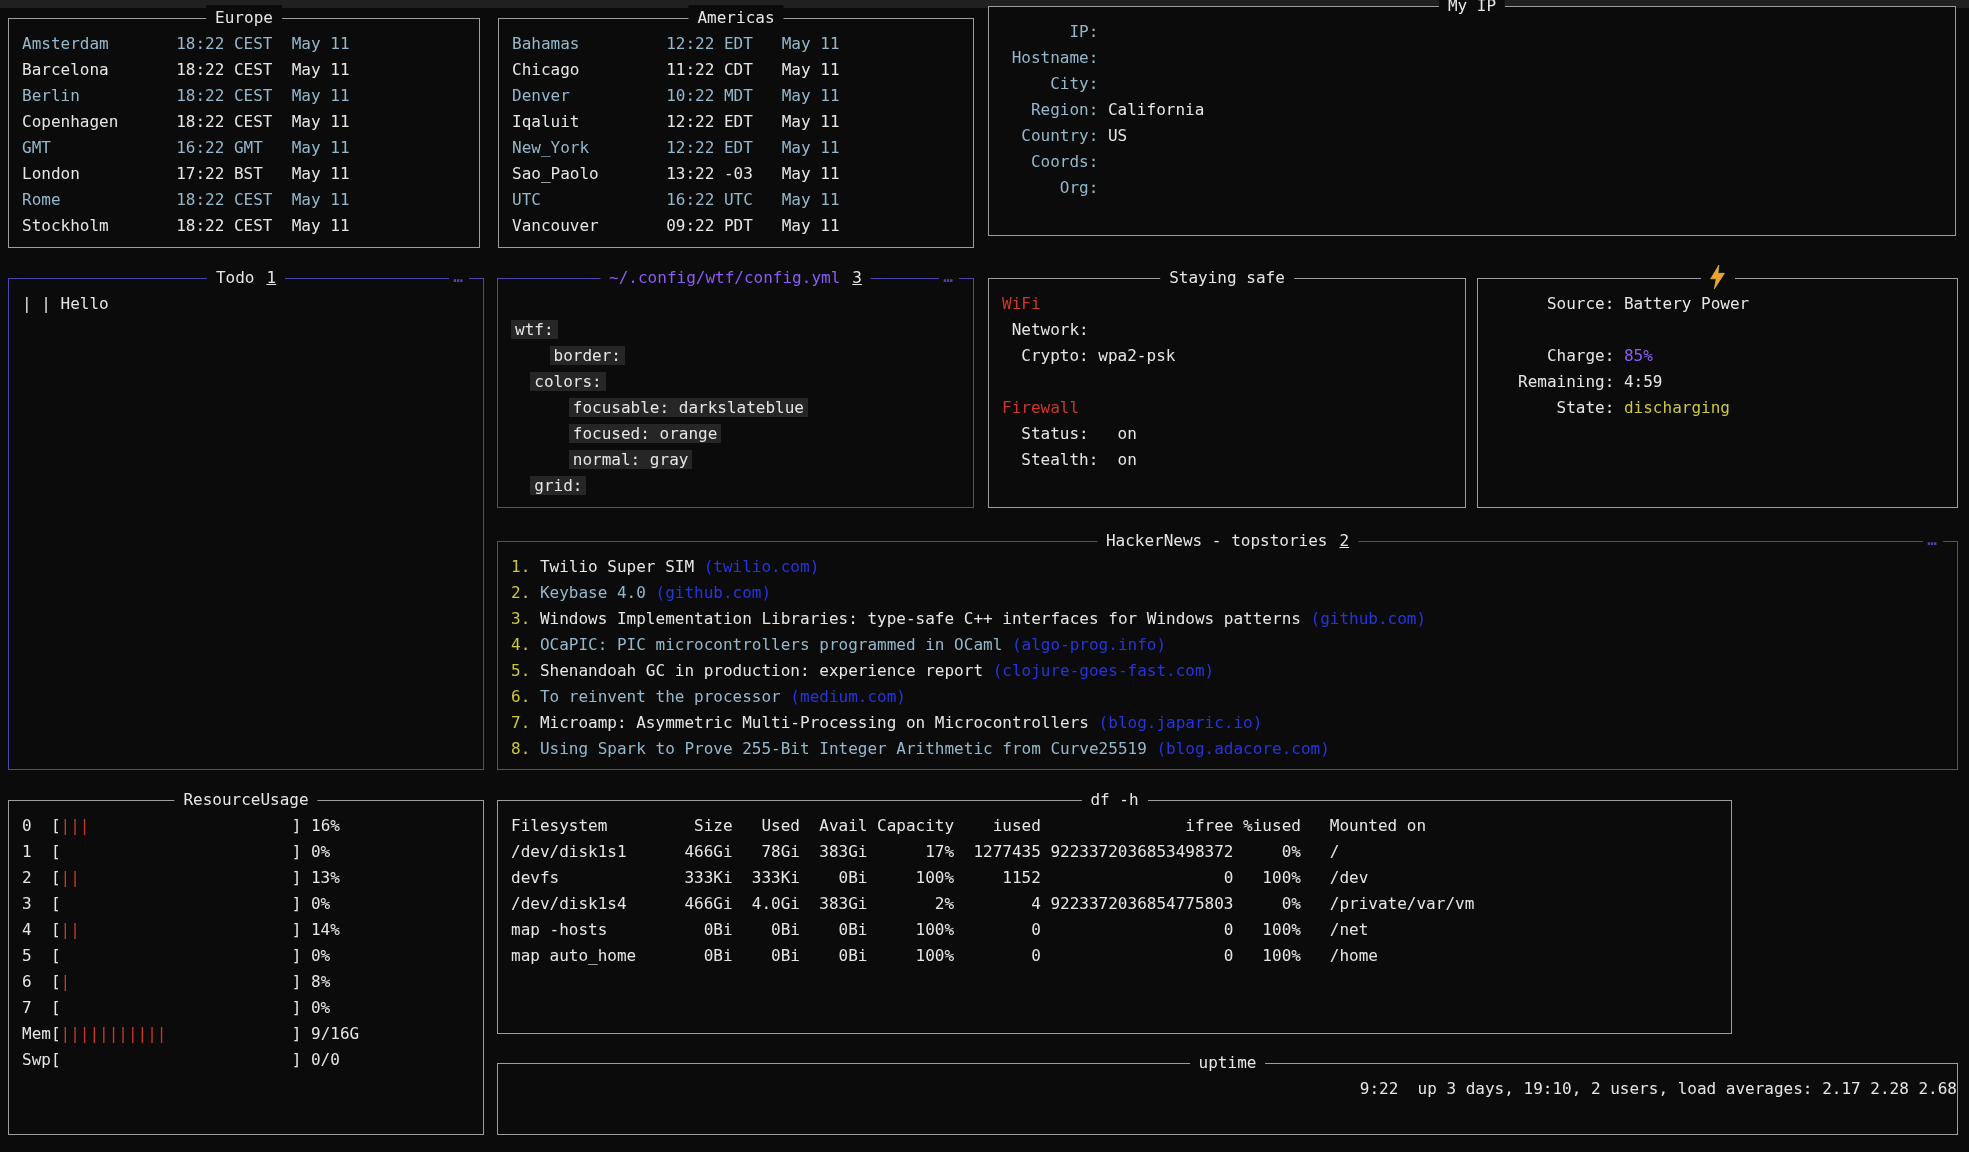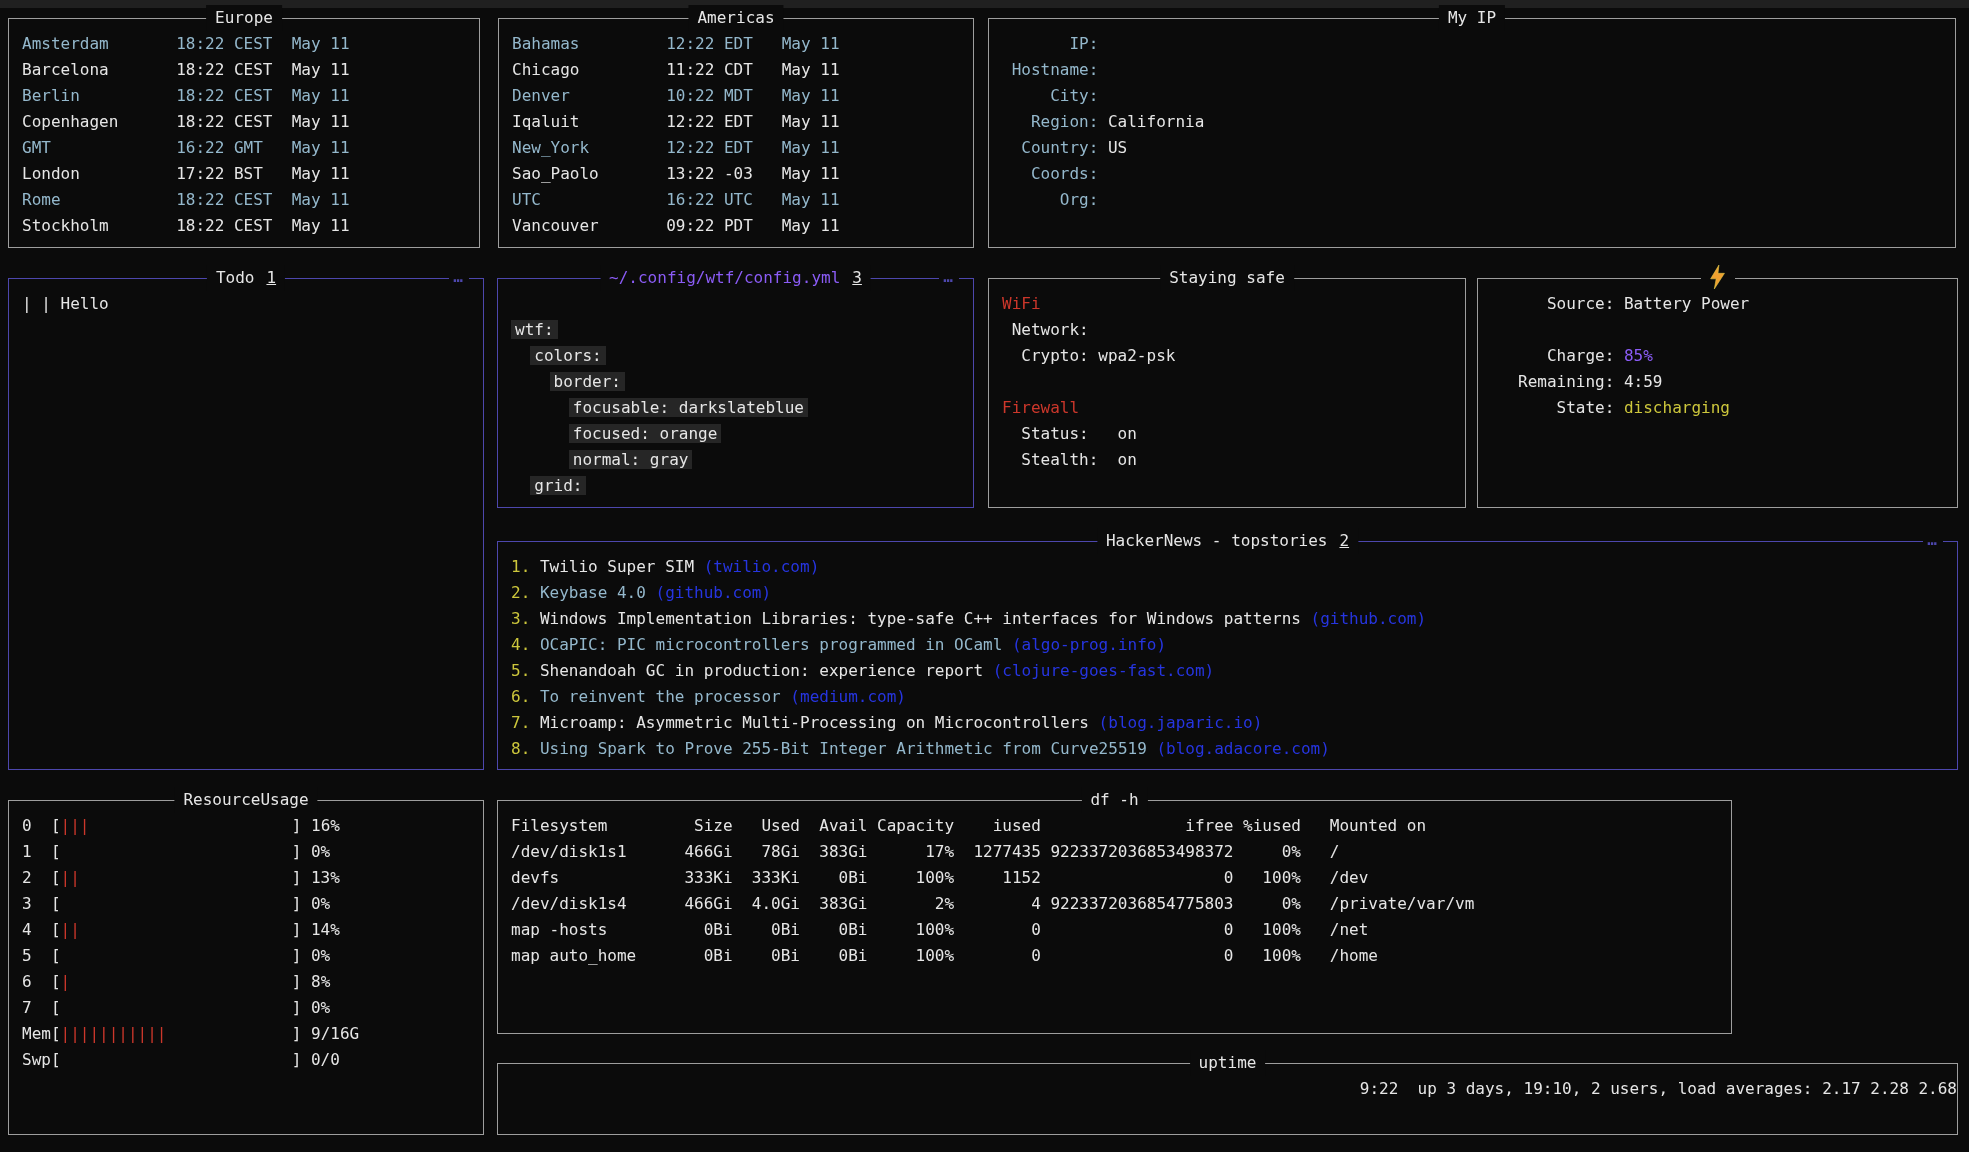--- a/index.html
+++ b/index.html
@@ -31,21 +31,21 @@
   .c-lb{color:#94b8cc;}
   .c-r{color:#cc372b;}
   .c-g{color:#8b5cf6;}
   .c-y{color:#cdc73c;}
   .c-b{color:#2635e0;text-align:center;}
   .hl{background:#262626;padding:0 4px;text-align:center;}
   .bolt{display:inline-block;vertical-align:-3px;}
   
   #p-europe   {left:8px;   top:18px;  width:472px;  height:230px;}
   #p-americas {left:498px; top:18px;  width:476px;  height:230px;}
-  #p-myip     {left:988px; top:18px;  width:968px;  height:230px;}
+  #p-myip     {left:988px; top:6px;  width:968px;  height:230px;}
   #p-todo     {left:8px;   top:278px; width:476px;  height:492px;}
   #p-config   {left:497px; top:278px; width:477px;  height:230px;}
   #p-safe     {left:988px; top:278px; width:478px;  height:230px;}
   #p-battery  {left:1477px;top:278px; width:481px;  height:230px;}
   #p-hn       {left:497px; top:541px; width:1461px; height:229px;}
   #p-resource {left:8px;   top:800px; width:476px;  height:335px;}
   #p-df       {left:497px; top:800px; width:1235px; height:234px;}
   #p-uptime   {left:497px; top:1063px;width:1461px; height:72px;text-align:right;}
 </style>
 </head>
@@ -102,22 +102,22 @@
         <div class="line"><span class="c-w">| | Hello</span></div>
       </div>
   </div>
 
   <div class="panel focusable" id="p-config">
     <span class="ptitle"><span class="c-g">~/.config/wtf/config.yml</span><span class="key">3</span></span>
     <span class="more">…</span>
     <div class="content">
         <div class="line">&nbsp;</div>
         <div class="line"><span class="c-w hl">wtf:</span></div>
+        <div class="line"><span class="c-w">    </span><span class="c-w hl">border:</span></div>
         <div class="line"><span class="c-w">  </span><span class="c-w hl">colors:</span></div>
-        <div class="line"><span class="c-w">    </span><span class="c-w hl">border:</span></div>
         <div class="line"><span class="c-w">      </span><span class="c-w hl">focusable: darkslateblue</span></div>
         <div class="line"><span class="c-w">      </span><span class="c-w hl">focused: orange</span></div>
         <div class="line"><span class="c-w">      </span><span class="c-w hl">normal: gray</span></div>
         <div class="line"><span class="c-w">  </span><span class="c-w hl">grid:</span></div>
       </div>
   </div>
 
   <div class="panel" id="p-safe">
     <span class="ptitle">Staying safe</span>
     <div class="content">

